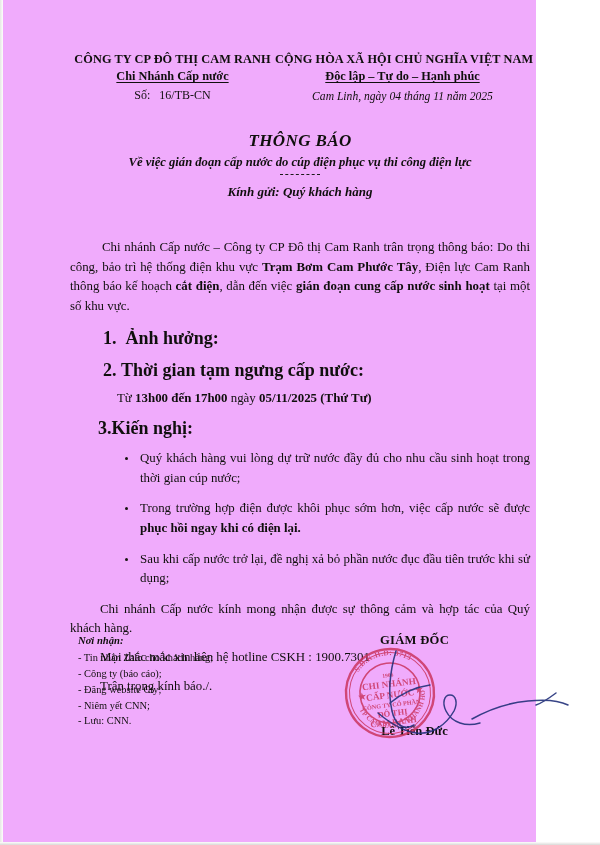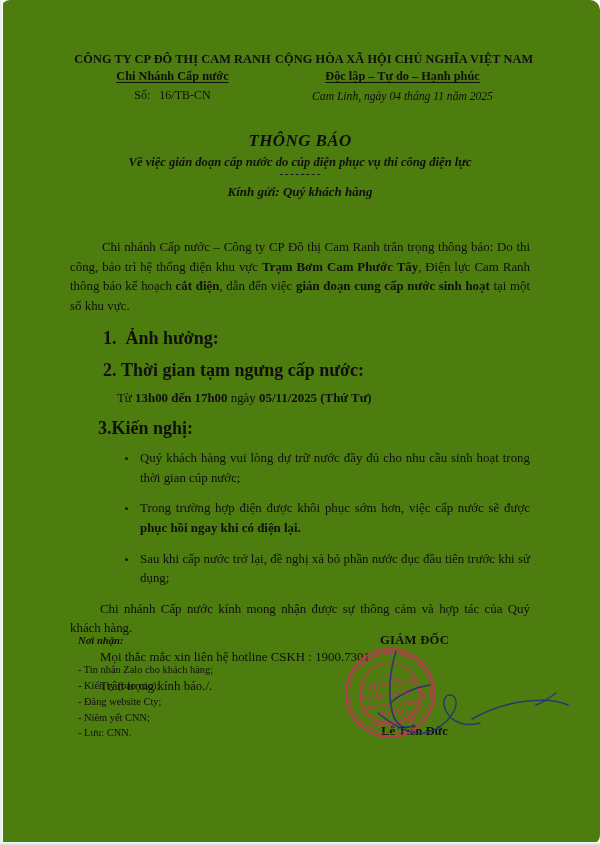--- a/index.html
+++ b/index.html
@@ -12,25 +12,24 @@
     height: 845px;
     position: relative;
     overflow: hidden;
     font-family: "Liberation Serif", "DejaVu Serif", serif;
     color: #100f0d;
   }
 
   .page {
     position: absolute;
     left: 0; top: 0;
-    width: 600px;
+    width: 536px;
     height: 845px;
-    background: #4d7c0f;
+    background: #f0abfc;
     box-sizing: border-box;
-    border-radius: 10px;
   }
   
   .edge-left {
     position: absolute; left: 0; top: 0; width: 3px; height: 845px;
     background: linear-gradient(to right, #e6e6e4, #fdfdfc);
   }
   .edge-bottom {
     position: absolute; left: 0; bottom: 0; width: 600px; height: 3px;
     background: linear-gradient(to top, #d9d9d7, #fdfdfc);
   }
@@ -188,21 +187,21 @@
     left: 8px;
     top: 0;
     width: 210px;
     font-size: 10.4px;
     line-height: 1.52;
   }
   .recipients .rtitle {
     font-weight: bold;
     font-style: italic;
     font-size: 10.6px;
-    margin-bottom: 13px;
+    margin-bottom: 1px;
   }
   .recipients div.r { white-space: nowrap; }
 
   .signature {
     position: absolute;
     right: 8px;
     top: 0;
     width: 215px;
     text-align: center;
   }
@@ -289,21 +288,21 @@
         <p class="indent-small">Mọi thắc mắc xin liên hệ hotline CSKH : 1900.7301</p>
         <p class="indent-small">Trân trọng kính báo./.</p>
       </div>
     </div>
 
     <div class="footer">
 
       <div class="recipients">
         <div class="rtitle">Nơi nhận:</div>
         <div class="r">- Tin nhắn Zalo cho khách hàng;</div>
-        <div class="r">- Kiến ty (báo cáo);</div>
+        <div class="r">- Công ty (báo cáo);</div>
         <div class="r">- Đăng website Cty;</div>
         <div class="r">- Niêm yết CNN;</div>
         <div class="r">- Lưu: CNN.</div>
       </div>
 
       <div class="signature">
         <div class="sig-title">GIÁM ĐỐC</div>
         <div class="sig-space"></div>
         <div class="sig-name">Lê Tiến Đức</div>
       </div>

